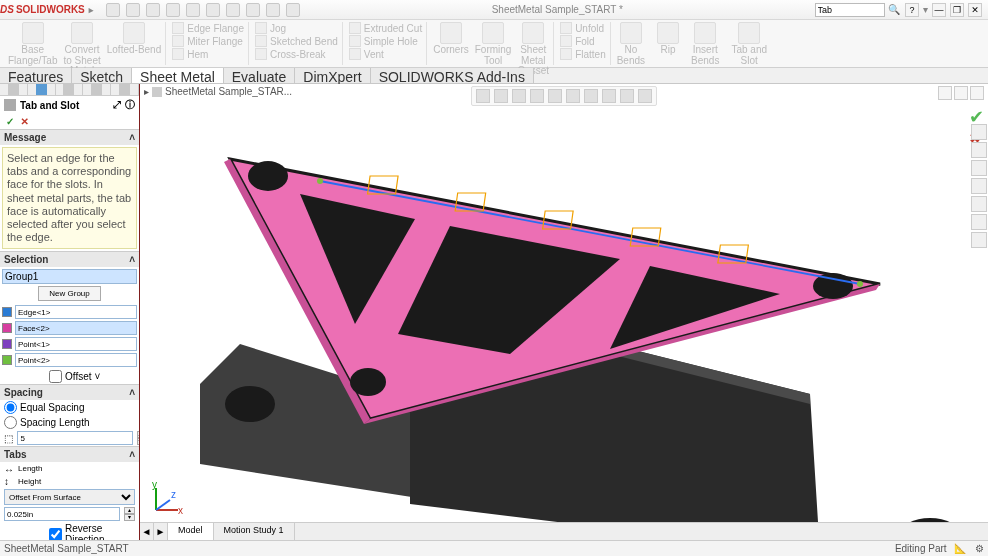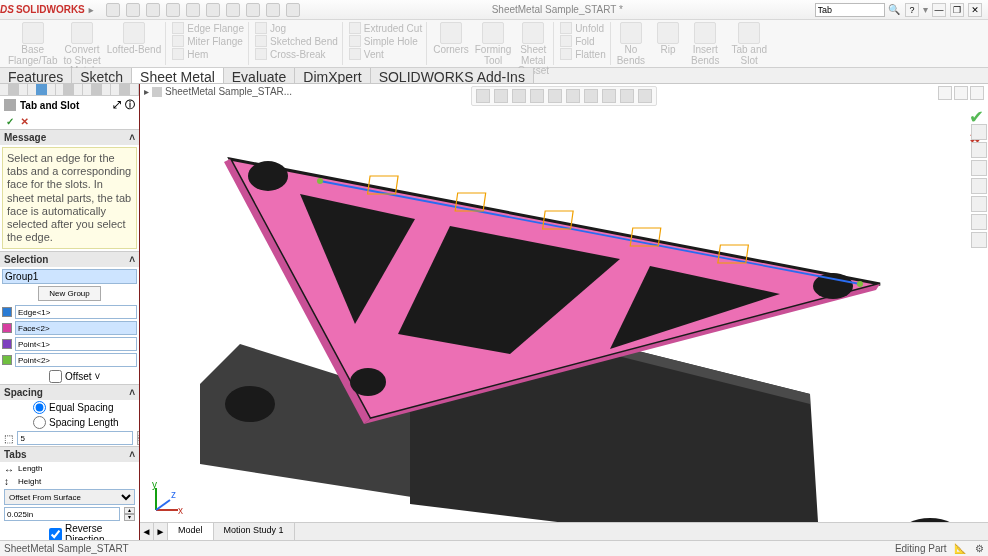--- a/index.html
+++ b/index.html
@@ -54,21 +54,21 @@
 .grp-box { margin:2px; border:1px solid #98b8d8; background:#fff; padding:1px 2px; font-size:8px; }
 .newgrp { margin:2px auto; display:block; font-size:8px; padding:2px 10px; border:1px solid #aaa; background:#f4f4f4; cursor:pointer;}
 .rowpad { padding:1px 4px; display:flex; align-items:center; gap:4px; }
 .rowpad .lbl { flex:1; font-size:8px; }
 .rowpad input[type=text] { flex:1; height:14px; border:1px solid #98b8d8; font-size:8px; padding:0 2px; }
 .rowpad select { flex:1; height:16px; border:1px solid #98b8d8; font-size:8px; }
 .spin { width:12px; display:flex; flex-direction:column; }
 .spin .b { height:7px; border:1px solid #aaa; background:#eee; font-size:6px; line-height:5px; text-align:center; cursor:pointer;}
 .chk { display:flex; align-items:center; gap:3px; padding:1px 4px; font-size:8px;margin-left:45px; }
 .chk input { margin:0; }
-.radio { display:flex; align-items:center; gap:3px; padding:1px 4px; font-size:8px;margin-left:29px; }
+.radio { display:flex; align-items:center; gap:3px; padding:1px 4px; font-size:8px; }
 .edgetype { display:flex; gap:4px; padding:2px 4px; }
 .edgetype .et { width:20px; height:16px; border:1px solid #aaa; background:#fff; cursor:pointer; }
 .edgetype .et.sel { border-color:#2a6fc9; background:#d8e8fc; }
 
 
 .gfx { flex:1; position:relative; background:#fff; overflow:hidden;}
 .gfx-toolbar { position:absolute; top:2px; left:50%; transform:translateX(-50%); display:flex; gap:4px; background:rgba(248,248,248,0.9); padding:2px 4px; border:1px solid #ddd; border-radius:2px;}
 .gfx-toolbar .gi { width:14px; height:14px; background:#e0e0e0; border:1px solid #ccc; cursor:pointer; }
 .breadcrumb { position:absolute; top:2px; left:4px; display:flex; align-items:center; gap:3px; font-size:9px; color:#555;}
 .breadcrumb .bi { width:10px; height:10px; background:#ccc; }

